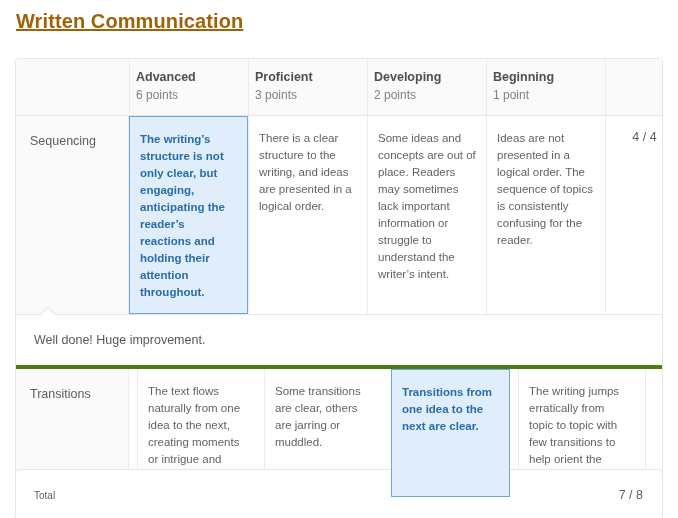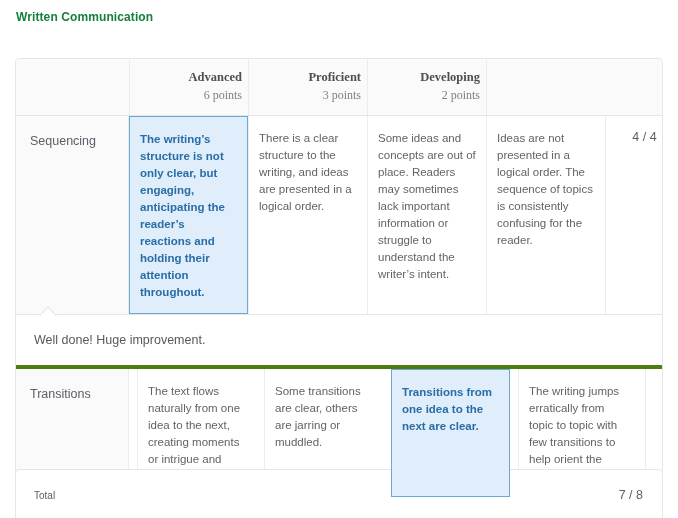--- a/index.html
+++ b/index.html
@@ -18,25 +18,26 @@
   .page {
     width: 678px;
     height: 518px;
     box-sizing: border-box;
     padding: 0;
     position: relative;
   }
 
   
   .page-title {
-    font-size: 12px;
+    font-size: 20px;
     font-weight: 600;
-    color: #15803d;
+    color: #a16207;
     margin: 10px 0 0 16px;
     letter-spacing: 0.1px;
+    text-decoration: underline;
   }
 
   
   .rubric-card {
     position: absolute;
     left: 15px;
     top: 48px;
     width: 648px;
     border: 1px solid #e6e6e6;
     border-radius: 4px;
@@ -57,24 +58,23 @@
   .col-score     { width: 60px;  flex: 0 0 60px; }
 
   
   .header-row {
     background: #fafafa;
     border-bottom: 1px solid #e6e6e6;
   }
   .header-cell {
     box-sizing: border-box;
     padding: 10px 6px 11px 6px;
-    text-align: right;
+    text-align: left;
     border-left: 1px solid #ececec;
     min-height: 52px;
-    font-family: Liberation Serif, serif;
   }
   .header-cell:first-child { border-left: none; }
   .header-title {
     font-size: 12.5px;
     font-weight: 600;
     color: #4b5055;
     line-height: 17px;
   }
   .header-points {
     font-size: 12px;
@@ -196,20 +196,24 @@
       <div class="header-cell col-rating">
         <div class="header-title">Proficient</div>
         <div class="header-points">3 points</div>
       </div>
 
       <div class="header-cell col-rating">
         <div class="header-title">Developing</div>
         <div class="header-points">2 points</div>
       </div>
 
+      <div class="header-cell col-rating">
+        <div class="header-title">Beginning</div>
+        <div class="header-points">1 point</div>
+      </div>
 
       <div class="header-cell col-score">
         <div class="header-title"></div>
         <div class="header-points"></div>
       </div>
     </div>
 
     <div class="rubric-row criterion-row">
 
       <div class="criterion-name-cell col-criterion">Sequencing</div>

